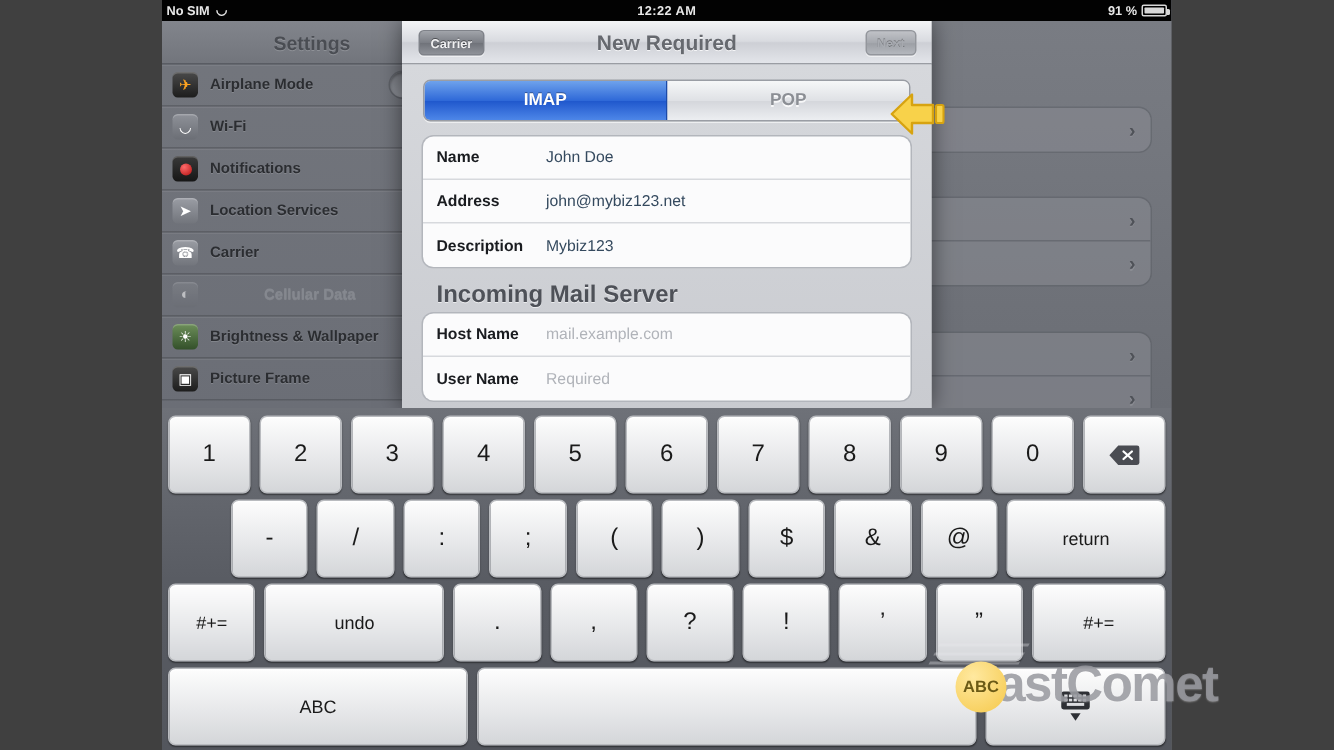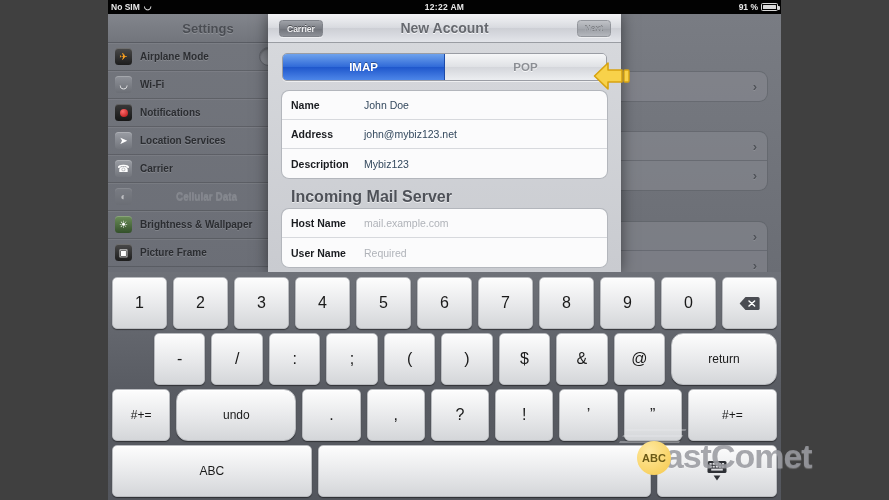--- a/index.html
+++ b/index.html
@@ -154,21 +154,21 @@
   .krow { display:flex; gap:6px; height:52px; margin-bottom:4px; }
   .key {
     flex:1; border-radius:5px; display:flex; align-items:center; justify-content:center;
     font-size:16px; color:#1a1a1a;
     background:linear-gradient(180deg,#fdfdfd 0%,#e7e8ea 55%,#d4d6d9 100%);
     box-shadow:0 1px 1px rgba(0,0,0,.45), inset 0 1px 0 rgba(255,255,255,.9);
     border:1px solid #b9bbbf;
   }
   .key.sm { font-size:12px; }
   .key.grow15 { flex:1.55; }
-  .key.grow2  { flex:2.1;border-radius:12px; }
+  .key.grow2  { flex:2.1; }
   .key.grow25 { flex:2.6; }
   .key.space  { flex:4.35; }
   .key.offs   { margin-left:42px; }
 
   
   #watermark {
     position:absolute; left:645px; top:437px; z-index:60;
     display:flex; align-items:center; gap:2px; pointer-events:none;
   }
   #wm-text { font-size:34px; font-weight:bold; color:rgba(150,152,158,.85);
@@ -274,21 +274,21 @@
             <span class="chev">›</span>
           </div>
         </div>
       </div>
     </div>
 
     <div id="modal">
 
       <div id="modal-bar">
         <div class="navbtn" id="cancel-btn">Carrier</div>
-        <div id="modal-title">New Account</div>
+        <div id="modal-title">New Required</div>
         <div class="navbtn" id="next-btn">Next</div>
       </div>
 
       <div id="modal-body">
 
         <div id="segmented">
           <div class="seg on">IMAP</div>
           <div class="seg off">POP</div>
         </div>
 

